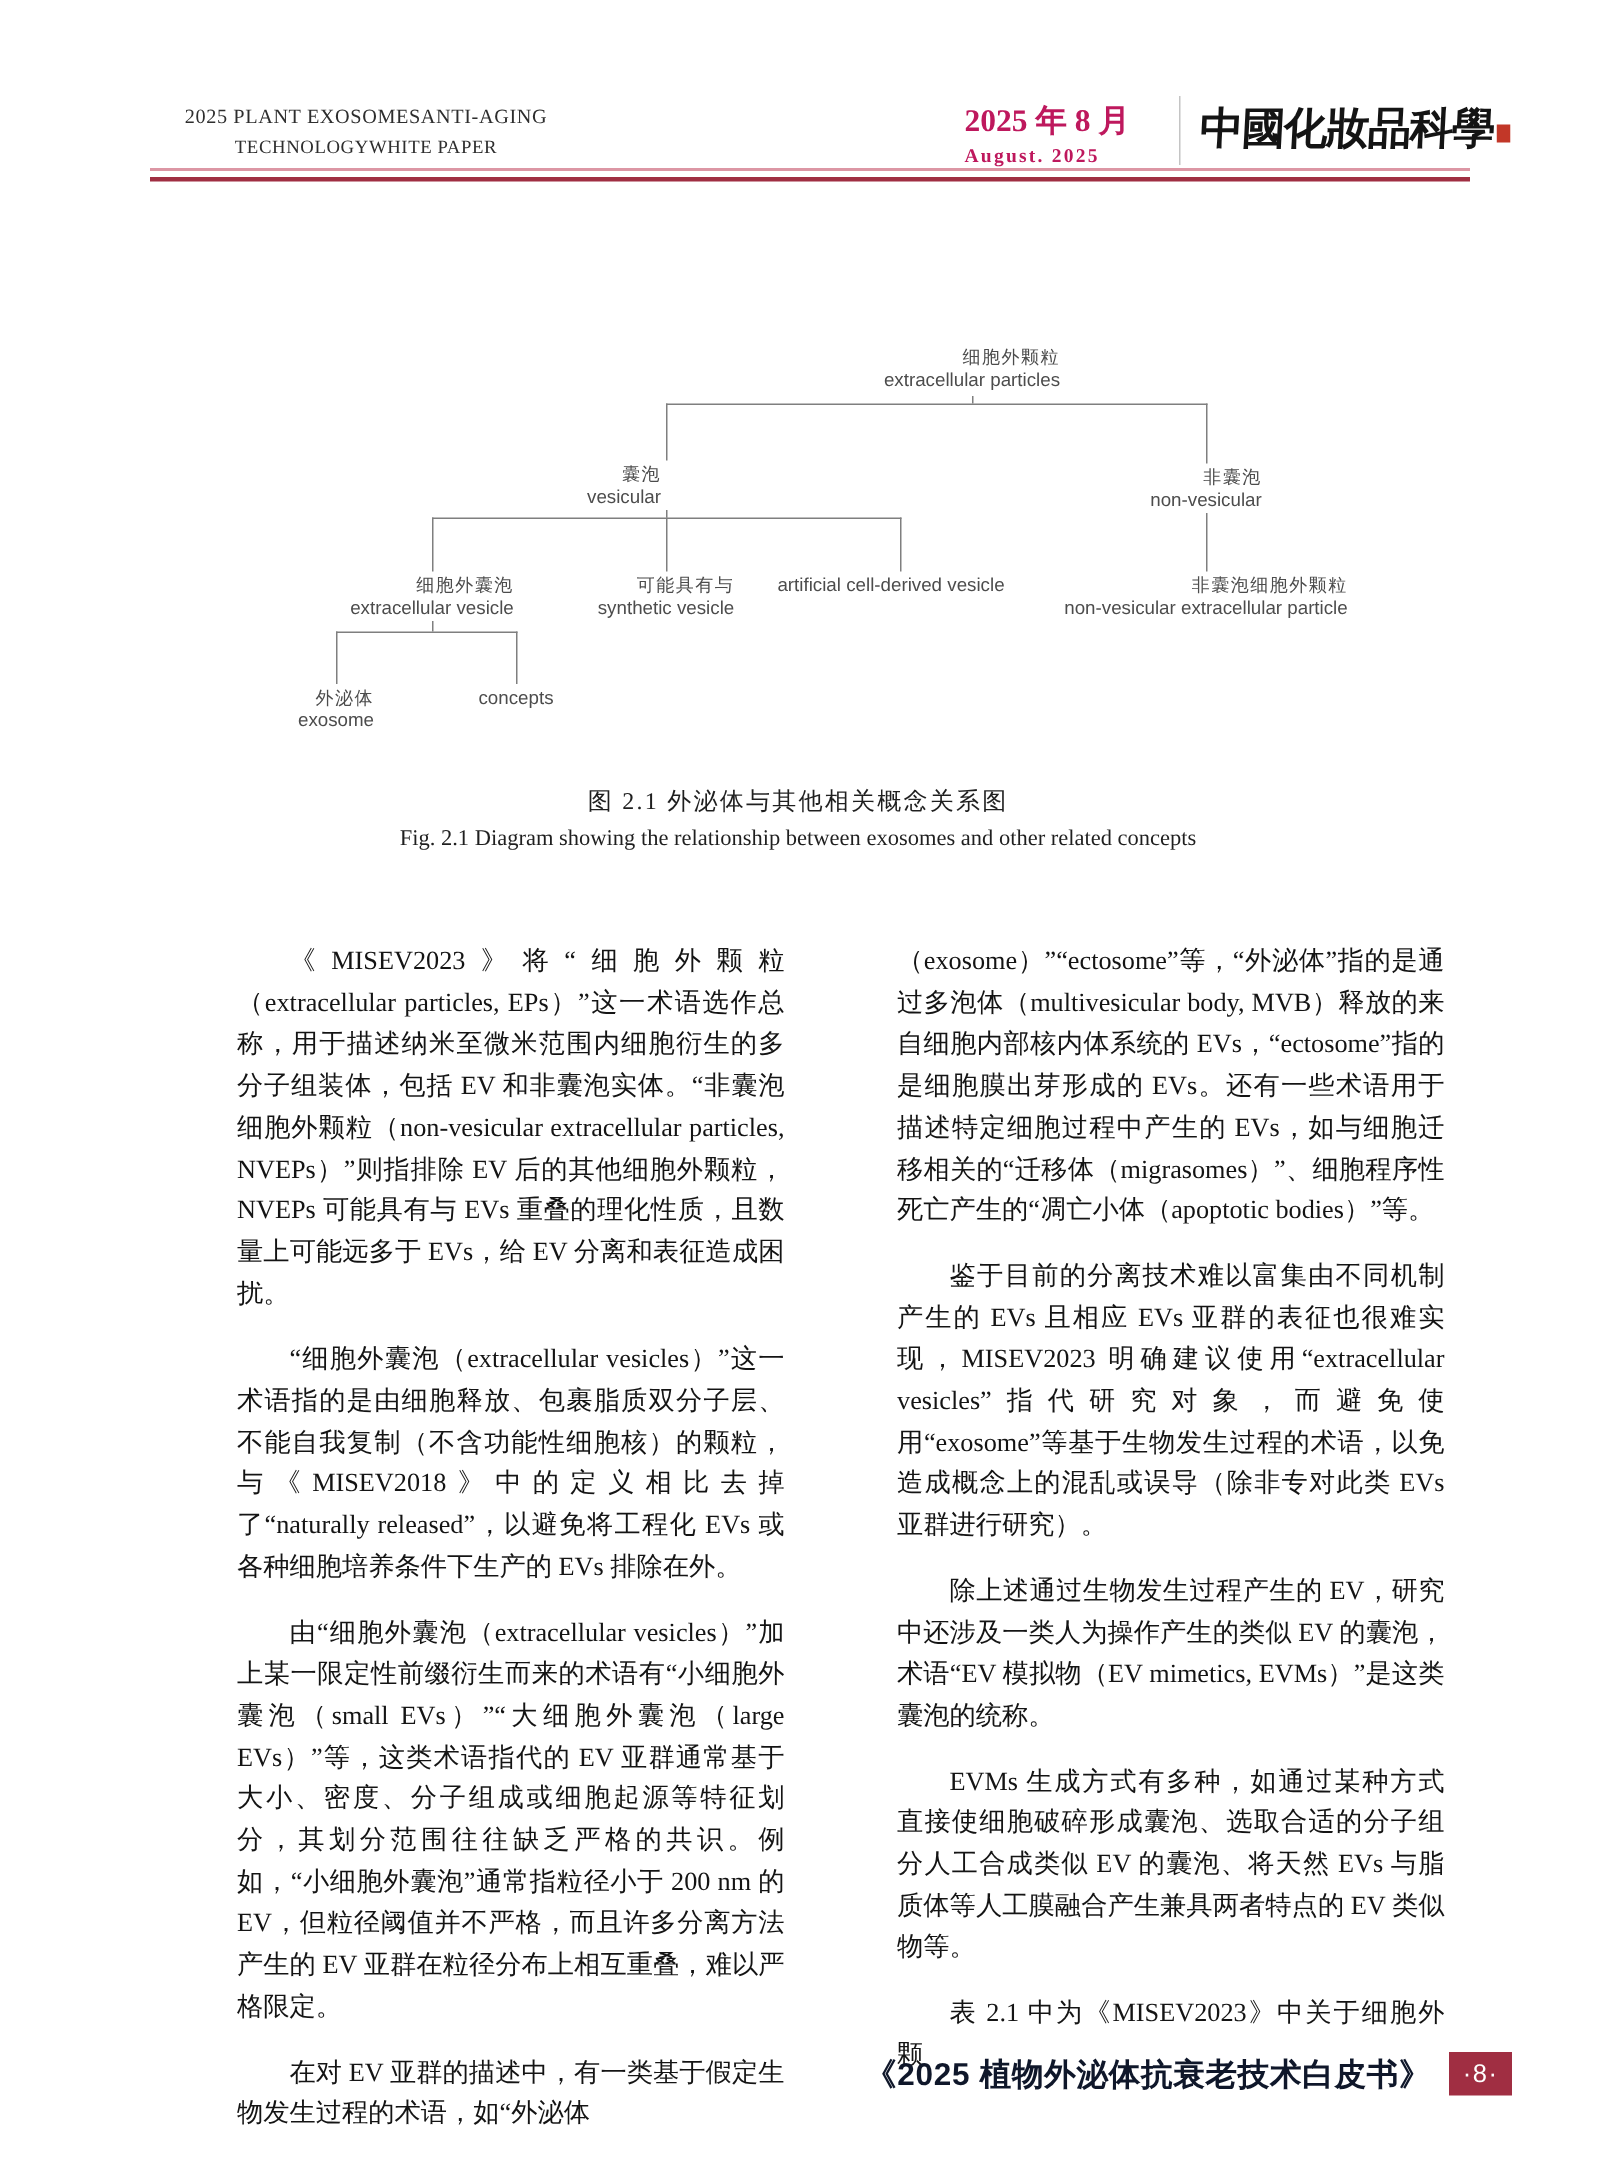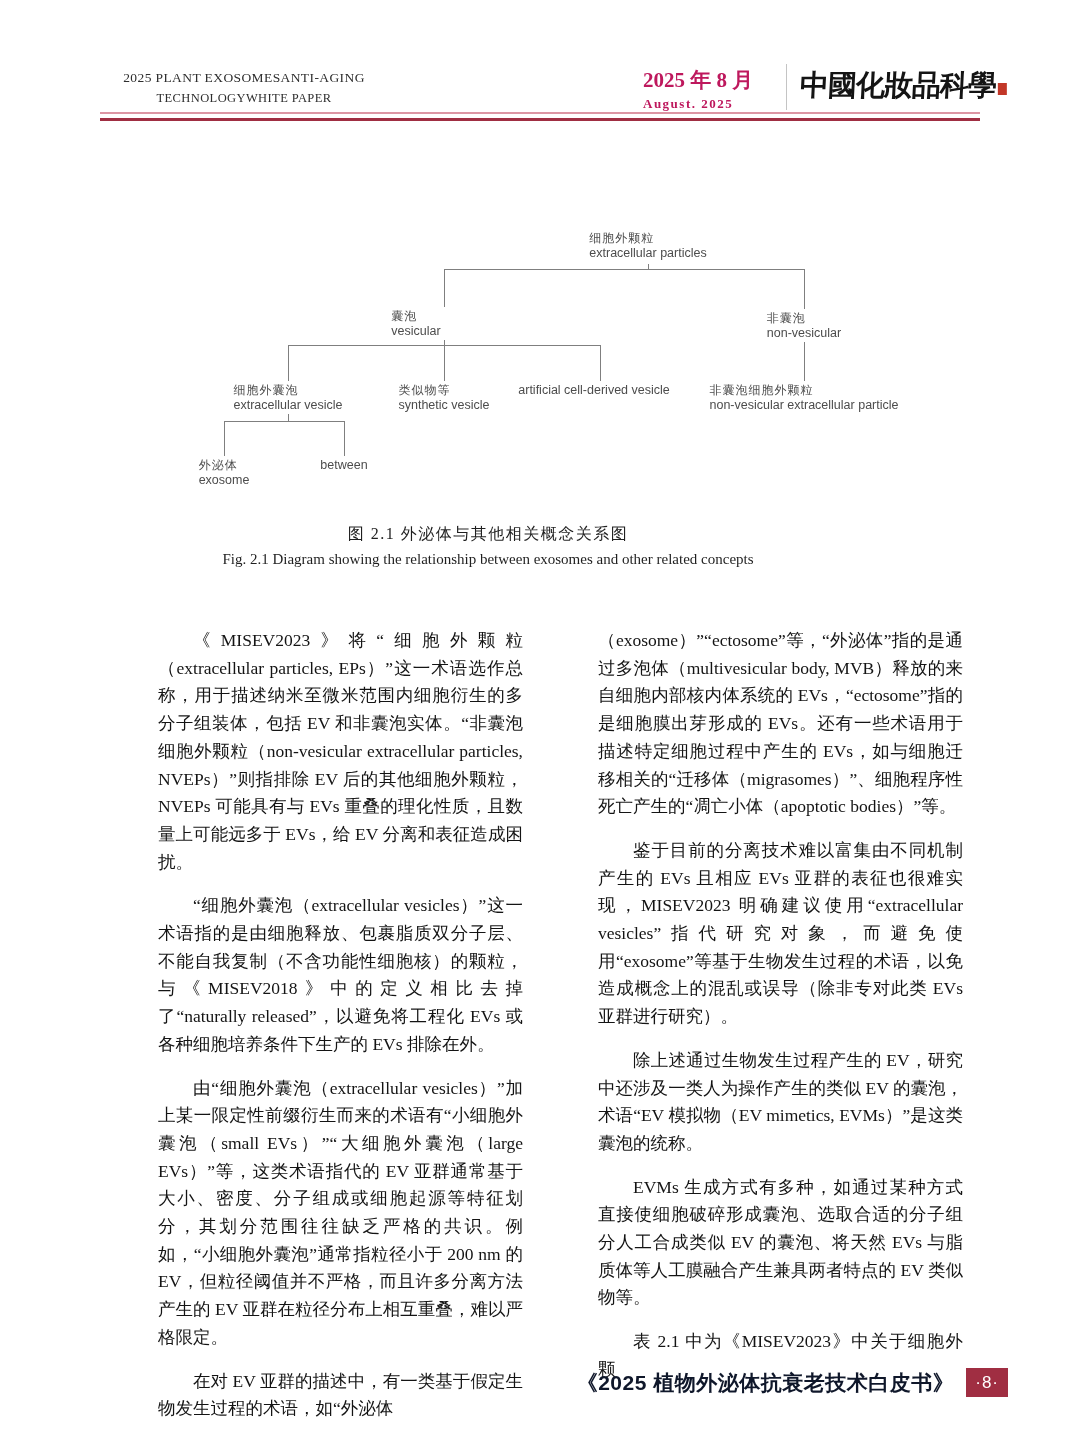--- a/index.html
+++ b/index.html
@@ -17,29 +17,29 @@
   .logo{position:absolute;left:800px;top:66px;width:175px;text-align:center;
         font-weight:bold;font-size:29px;letter-spacing:-1px;color:#141414;
         font-family:"DejaVu Serif","Liberation Serif",serif;transform:skewX(-3deg);white-space:nowrap;}
   .seal{display:inline-block;width:9px;height:12px;background:#c23728;margin-left:2px;transform:skewX(3deg);}
   .rule-light{position:absolute;left:100px;top:112px;width:880px;height:2px;background:#dc96a4;}
   .rule-dark{position:absolute;left:100px;top:118px;width:880px;height:3px;background:#a02e42;}
 
   
   .diagram{position:absolute;left:0;top:210px;width:1080px;height:300px;
            font-family:"Liberation Sans","DejaVu Sans",sans-serif;color:#4c4c4c;}
-  .dnode{position:absolute;transform:translateX(-50%);text-align:left;white-space:nowrap;}
+  .dnode{position:absolute;transform:translateX(-50%);text-align:right;white-space:nowrap;}
   .dnode .cn{font-size:12px;line-height:15px;letter-spacing:1px;}
   .dnode .en{font-size:12.5px;line-height:15px;}
   .hline,.vline{position:absolute;background:#7f7f7f;}
   .hline{height:1px;}
   .vline{width:1px;}
 
   
-  .caption{position:absolute;left:0;top:524px;width:976px;text-align:center;color:#1f1f1f;}
+  .caption{position:absolute;left:0;top:524px;width:976px;text-align:center;color:#1f1f1f;padding-left:44px;}
   .caption .cn{font-size:16px;letter-spacing:1.5px;}
   .caption .en{font-size:15px;margin-top:6px;}
 
   
   .col{position:absolute;top:611px;width:397px;text-align:justify;
        font-size:17.5px;line-height:27.7px;color:#141414;}
   .col p{margin:16px;text-indent:2em;}
   .col p.cont{text-indent:0;}
   .col-left{left:142px;}
   .col-right{left:582px;}
@@ -81,36 +81,36 @@
     </div>
     <div class="dnode" style="left:804px;top:101px;">
       <div class="cn">非囊泡</div>
       <div class="en">non-vesicular</div>
     </div>
     <div class="dnode" style="left:288px;top:173px;">
       <div class="cn">细胞外囊泡</div>
       <div class="en">extracellular vesicle</div>
     </div>
     <div class="dnode" style="left:444px;top:173px;">
-      <div class="cn">类似物等</div>
+      <div class="cn">可能具有与</div>
       <div class="en">synthetic vesicle</div>
     </div>
     <div class="dnode" style="left:594px;top:173px;">
       <div class="en">artificial cell-derived vesicle</div>
     </div>
     <div class="dnode" style="left:804px;top:173px;">
       <div class="cn">非囊泡细胞外颗粒</div>
       <div class="en">non-vesicular extracellular particle</div>
     </div>
     <div class="dnode" style="left:224px;top:248px;">
       <div class="cn">外泌体</div>
       <div class="en">exosome</div>
     </div>
     <div class="dnode" style="left:344px;top:248px;">
-      <div class="en">between</div>
+      <div class="en">concepts</div>
     </div>
 
     <div class="vline" style="left:648px;top:54px;height:5px;"></div>
     <div class="hline" style="left:444px;top:59px;width:361px;"></div>
     <div class="vline" style="left:444px;top:59px;height:38px;"></div>
     <div class="vline" style="left:804px;top:59px;height:40px;"></div>
     <div class="vline" style="left:444px;top:130px;height:5px;"></div>
     <div class="hline" style="left:288px;top:135px;width:313px;"></div>
     <div class="vline" style="left:288px;top:135px;height:36px;"></div>
     <div class="vline" style="left:444px;top:135px;height:36px;"></div>

